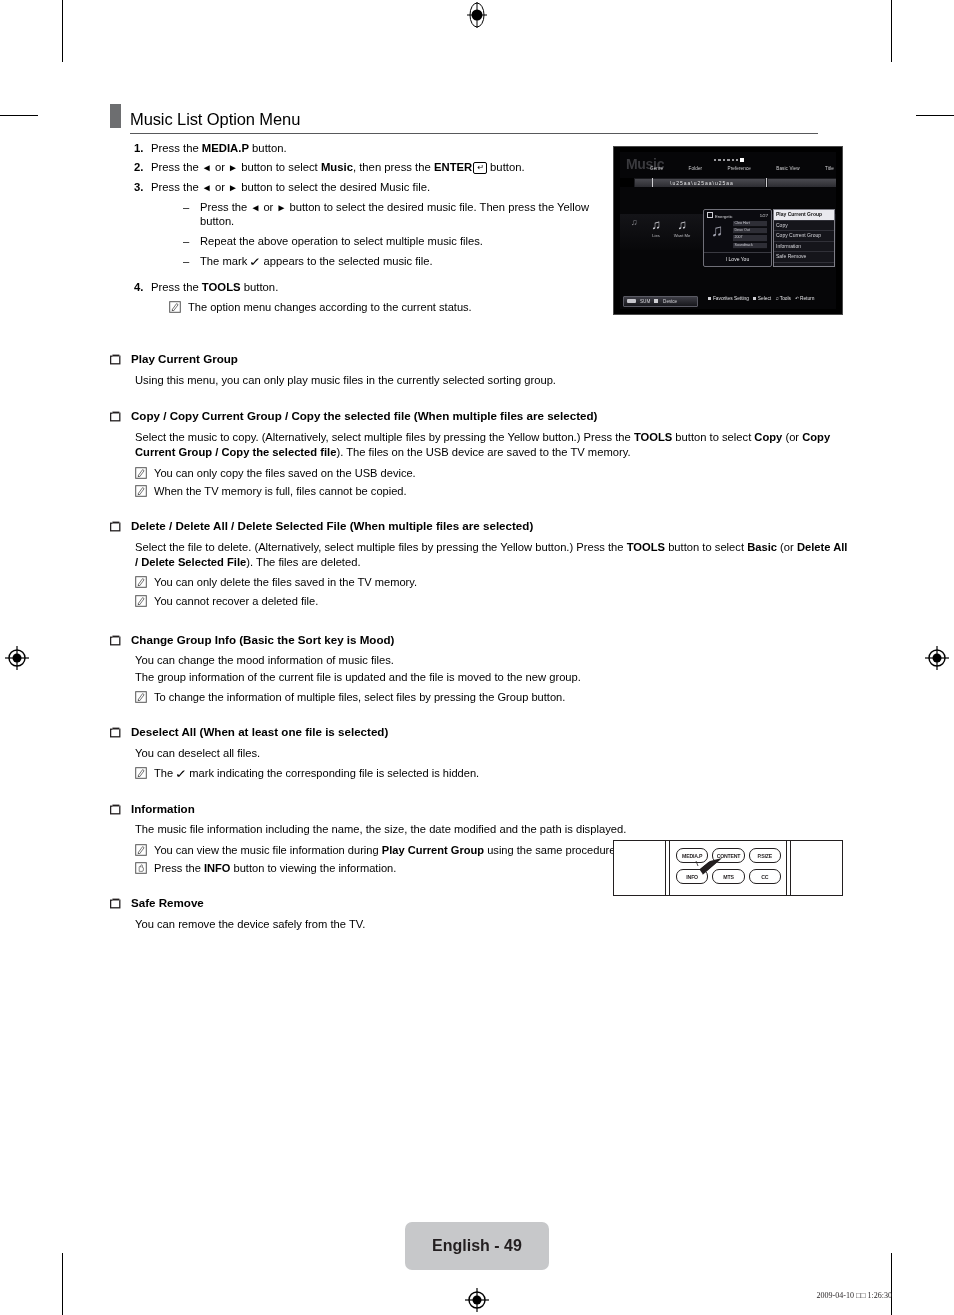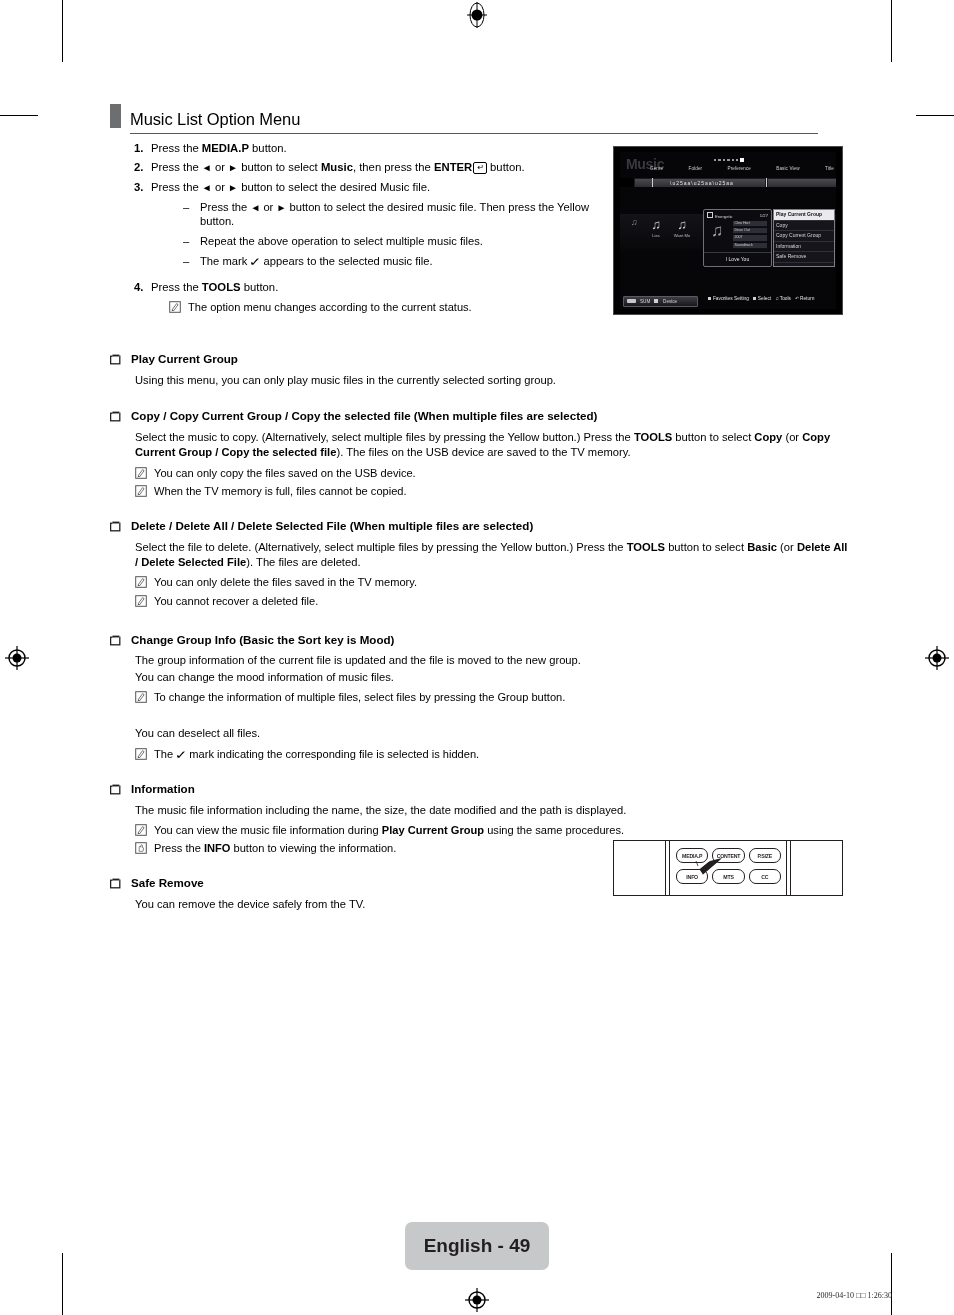--- a/index.html
+++ b/index.html
@@ -469,21 +469,21 @@
     position: absolute;
     left: 405px;
     top: 1222px;
     width: 144px;
     height: 48px;
     background: #c7c8ca;
     border-radius: 7px;
     display: flex;
     align-items: center;
     justify-content: center;
-    font-size: 19px;
+    font-size: 16px;
     font-weight: bold;
     color: #231f20;
   }
   .foot-left {
     position: absolute;
     left: 62px;
     top: 1356px;
     font-size: 8px;
     color: #231f20;
     font-family: Liberation Serif, serif;
@@ -782,37 +782,47 @@
           <span class="sq-icon">
             <svg width="11" height="11" viewBox="0 0 11 11">
               <rect x="0.6" y="2.2" width="9.2" height="7.6" fill="none" stroke="#231f20" stroke-width="1.3"></rect>
               <rect x="2.4" y="0.6" width="7" height="2.0" fill="#fff" stroke="none"></rect>
               <rect x="2.4" y="0.6" width="7" height="1.6" fill="#231f20"></rect>
             </svg>
           </span>
           <span>Change Group Info (Basic the Sort key is Mood)</span>
         </div>
         <div class="sec-body">
+          <p>You can change the mood information of music files.</p>
           <p>The group information of the current file is updated and the file is moved to the new group.</p>
-          <p>You can change the mood information of music files.</p>
         </div>
         <div class="sec-notes">
           <div class="note-row">
             <span class="note-icon">
               <svg width="12" height="12" viewBox="0 0 12 12">
                 <rect x="0.7" y="0.7" width="10.6" height="10.6" fill="none" stroke="#555" stroke-width="1"></rect>
                 <path d="M3.2 8.6 L7.6 2.6 L9.1 3.7 L4.7 9.7 Z" fill="none" stroke="#555" stroke-width="0.8"></path>
                 <path d="M3.2 8.6 L4.7 9.7 L2.6 10.2 Z" fill="#555"></path>
               </svg>
             </span>
             <span class="note-text">To change the information of multiple files, select files by pressing the Group button.</span>
           </div>
         </div>
       </div>
       <div class="section" style="margin-bottom:22px">
+        <div class="sec-head">
+          <span class="sq-icon">
+            <svg width="11" height="11" viewBox="0 0 11 11">
+              <rect x="0.6" y="2.2" width="9.2" height="7.6" fill="none" stroke="#231f20" stroke-width="1.3"></rect>
+              <rect x="2.4" y="0.6" width="7" height="2.0" fill="#fff" stroke="none"></rect>
+              <rect x="2.4" y="0.6" width="7" height="1.6" fill="#231f20"></rect>
+            </svg>
+          </span>
+          <span>Deselect All (When at least one file is selected)</span>
+        </div>
         <div class="sec-body">
           <p>You can deselect all files.</p>
         </div>
         <div class="sec-notes">
           <div class="note-row">
             <span class="note-icon">
               <svg width="12" height="12" viewBox="0 0 12 12">
                 <rect x="0.7" y="0.7" width="10.6" height="10.6" fill="none" stroke="#555" stroke-width="1"></rect>
                 <path d="M3.2 8.6 L7.6 2.6 L9.1 3.7 L4.7 9.7 Z" fill="none" stroke="#555" stroke-width="0.8"></path>
                 <path d="M3.2 8.6 L4.7 9.7 L2.6 10.2 Z" fill="#555"></path>

